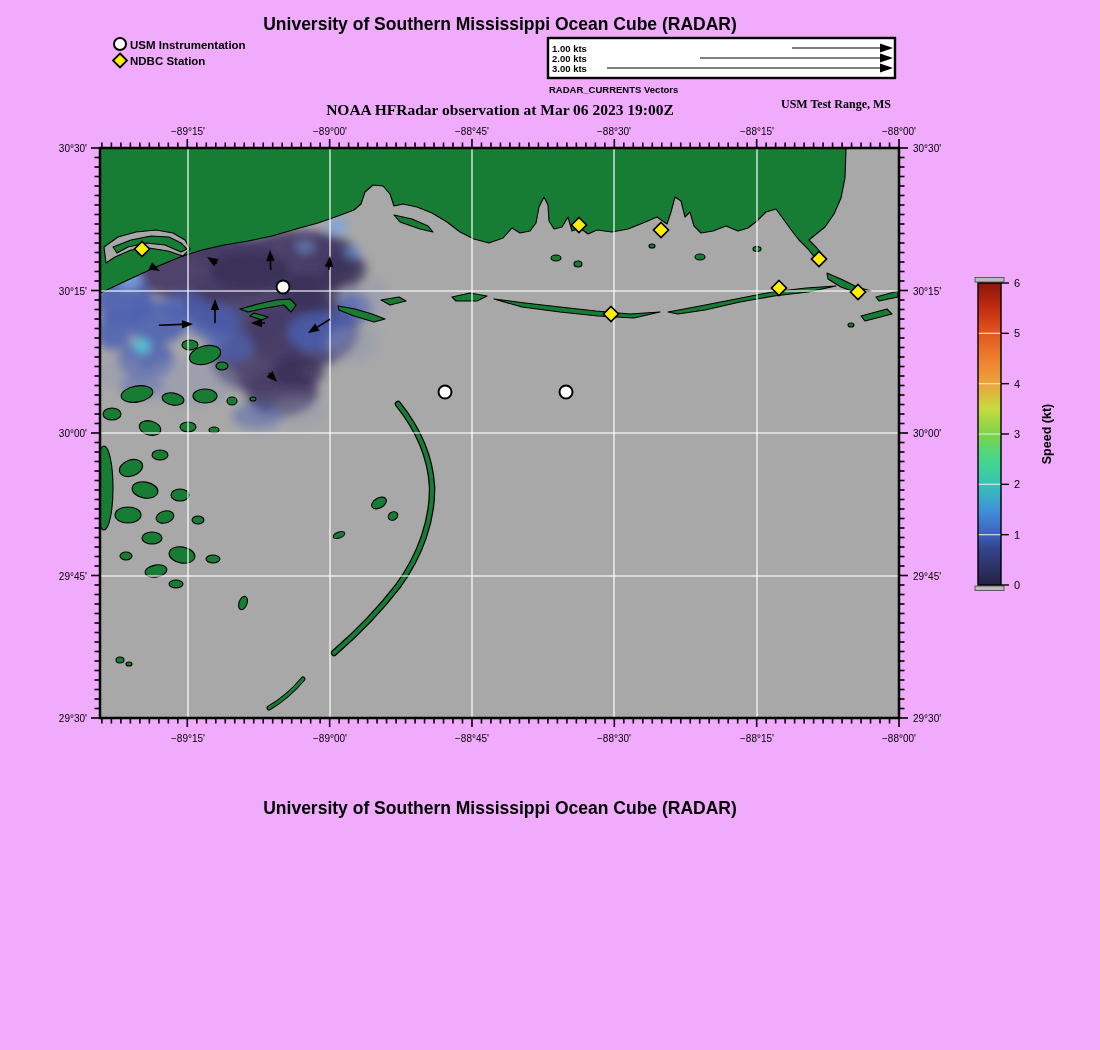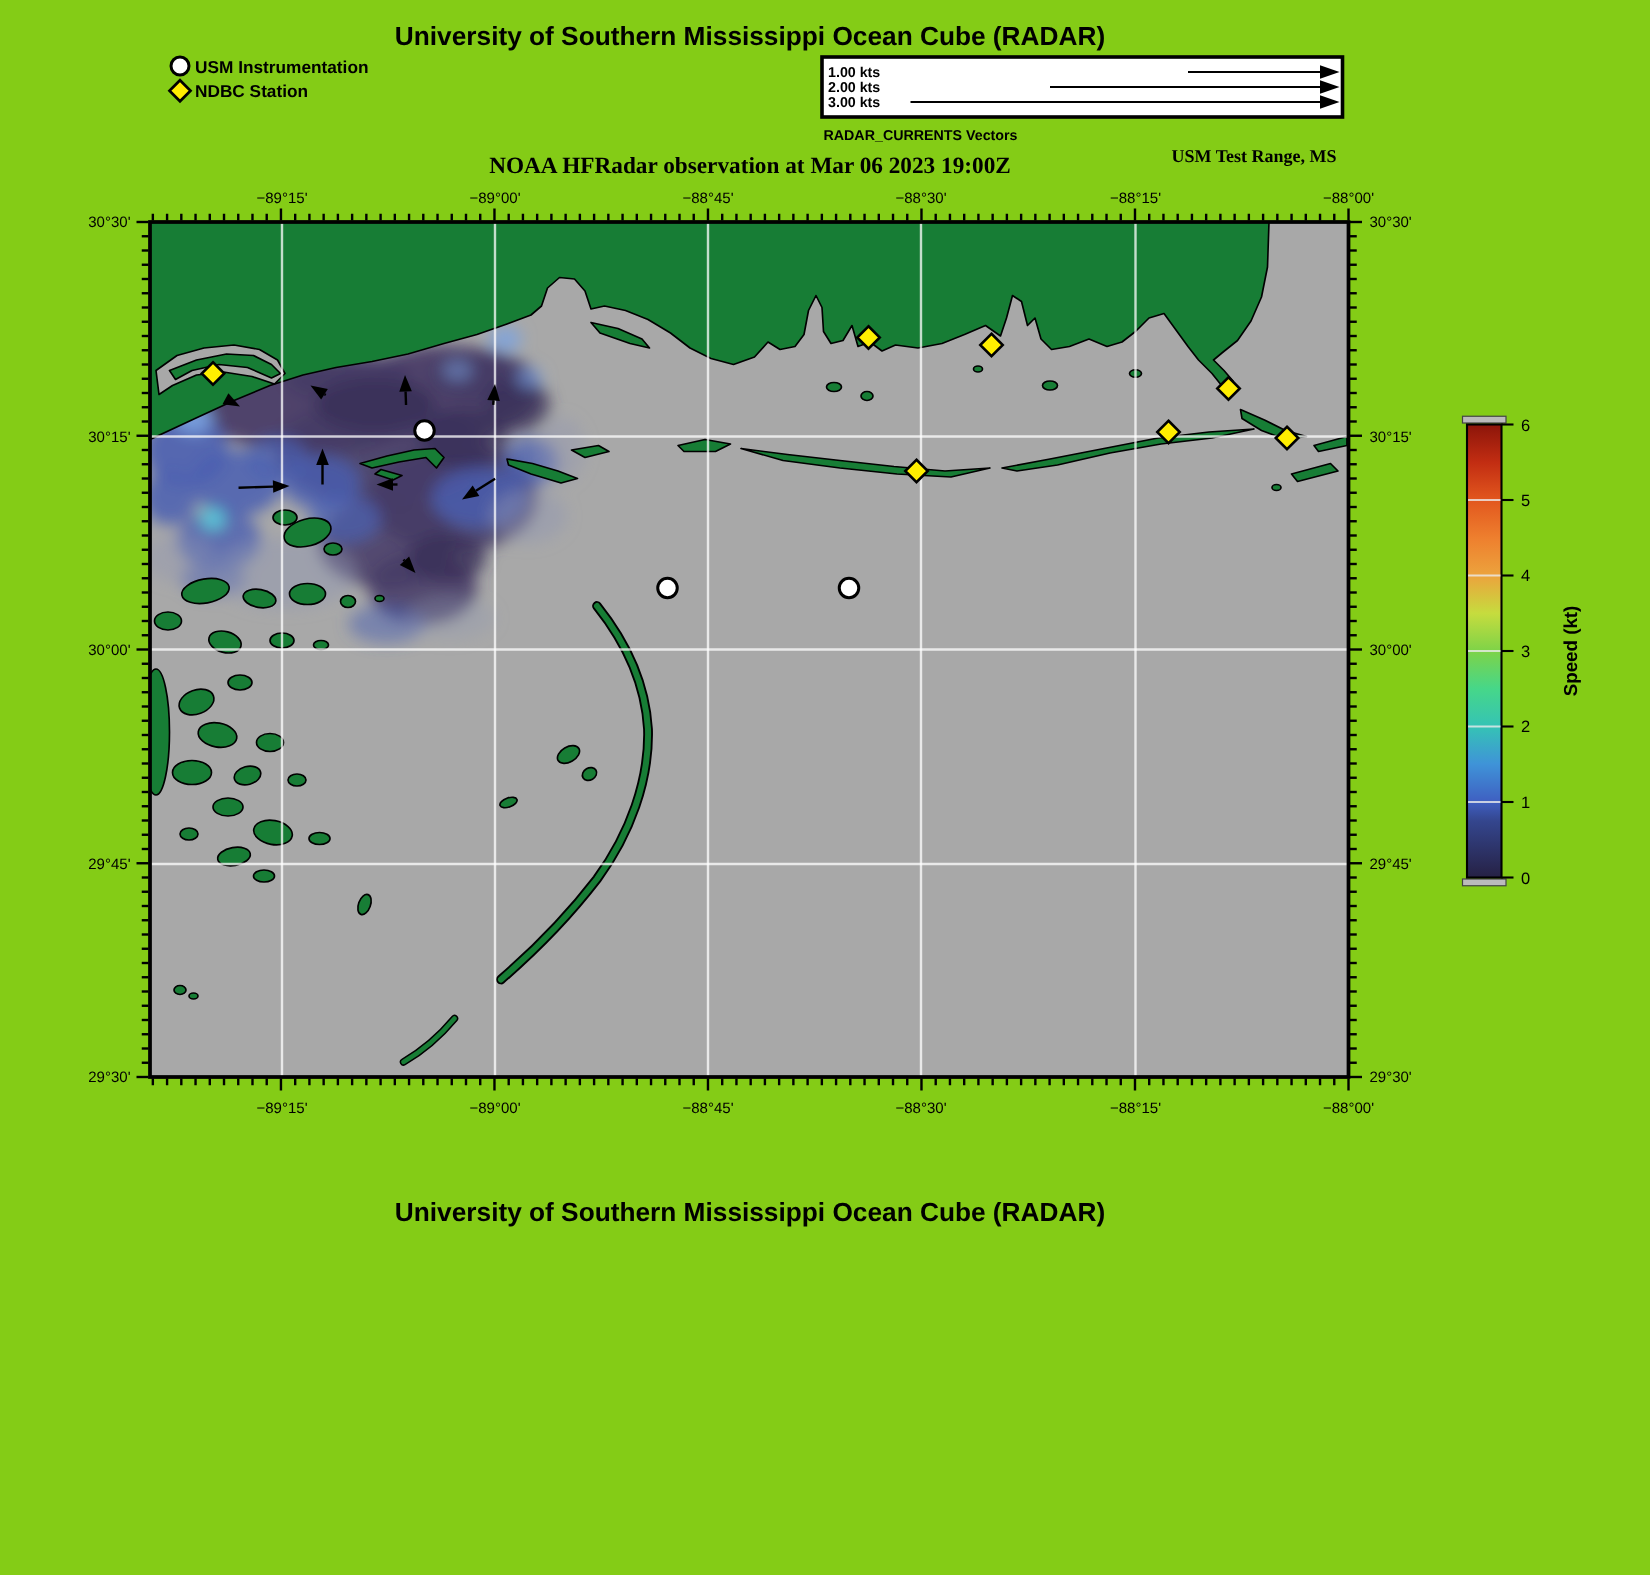--- a/index.html
+++ b/index.html
@@ -1,16 +1,16 @@
 <!DOCTYPE html>
 <html><head>
 <meta charset="utf-8">
 <style>
   html,body{margin:0;padding:0;background:#ffffff;}
-  #fig{position:relative;width:1100px;height:1050px;background:#84cc16;overflow:hidden;text-align:right;}
+  #fig{position:relative;width:1100px;height:1050px;background:#f0abfc;overflow:hidden;text-align:right;}
   svg{position:absolute;left:0;top:0;}
   text{fill:#000;}
   .sans{font-family:"Liberation Sans","DejaVu Sans",sans-serif;}
   .serif{font-family:"Liberation Serif","DejaVu Serif",serif;}
 </style>
 </head>
 <body>
 
 <div id="fig">
 <svg id="plot" width="1100" height="1050" viewBox="0 0 1100 1050" xmlns="http://www.w3.org/2000/svg">

